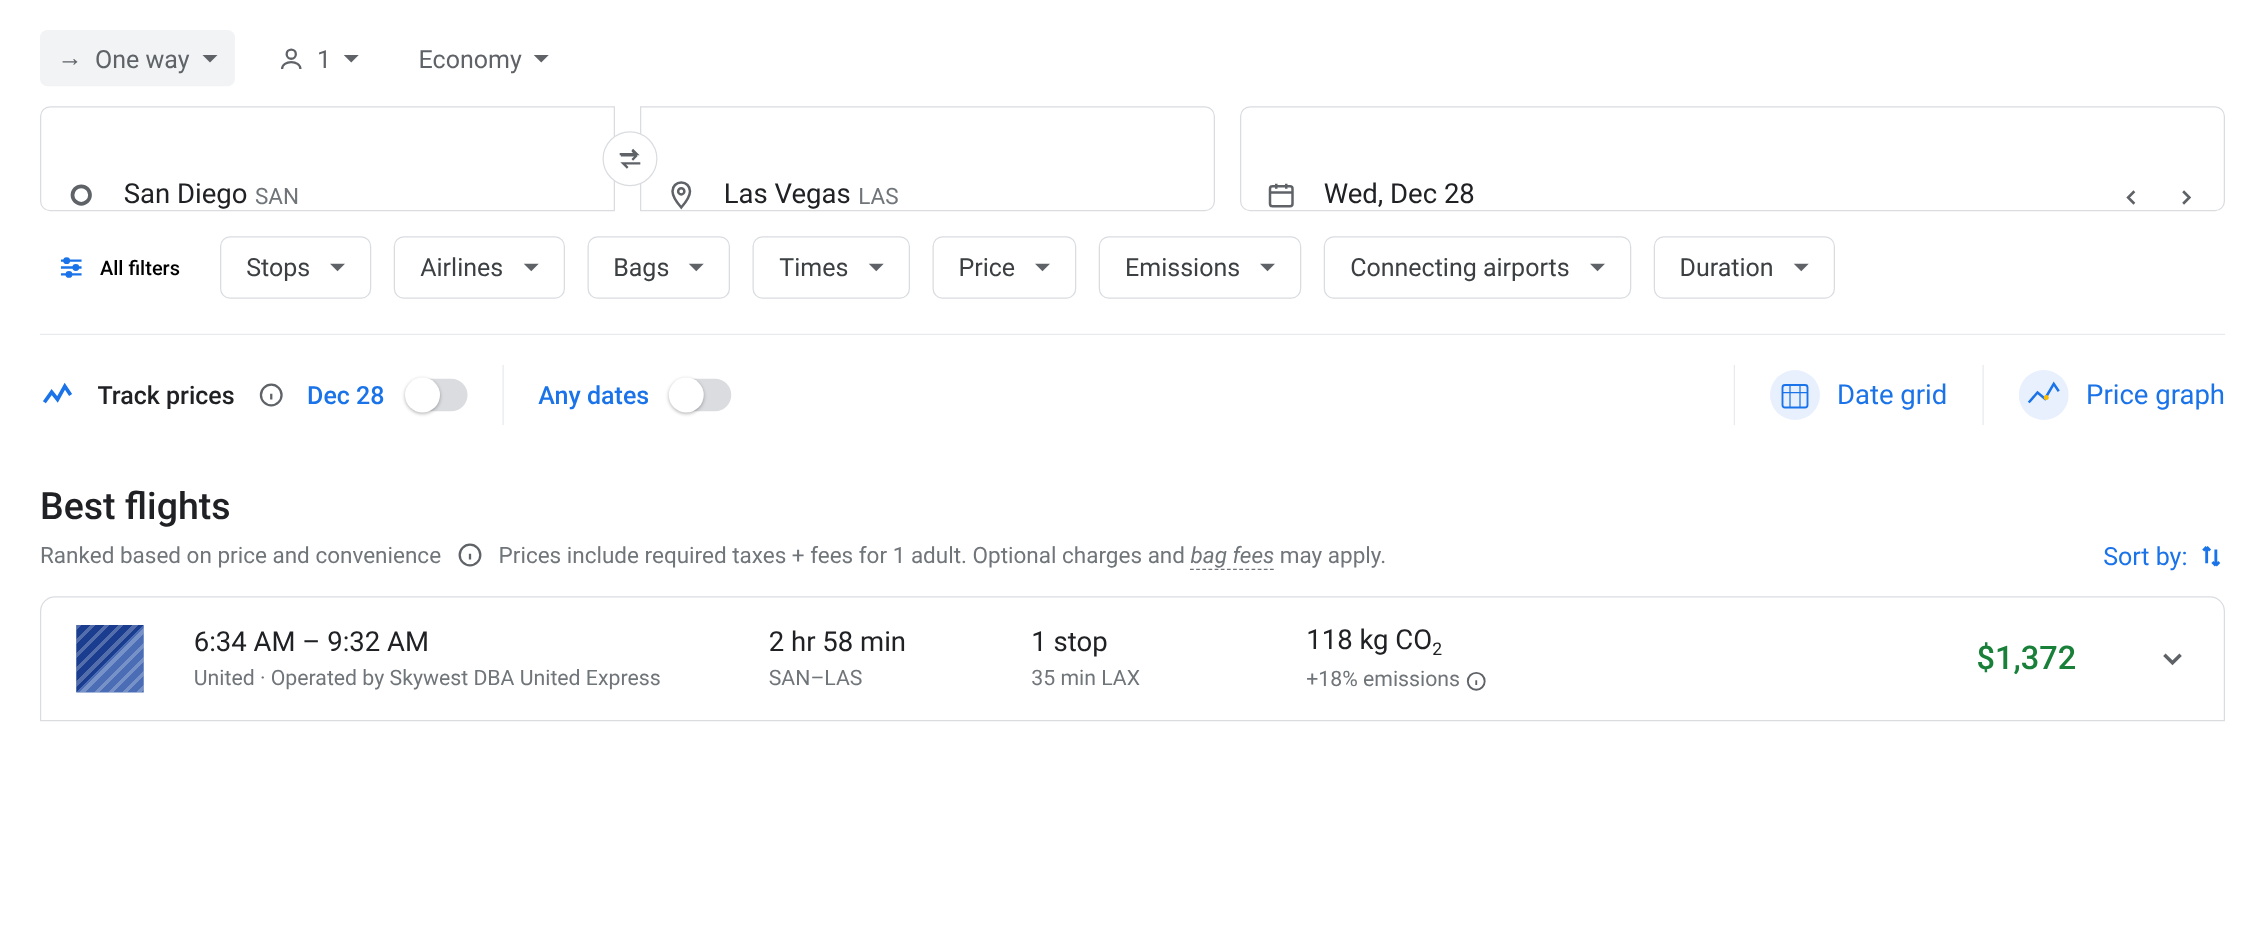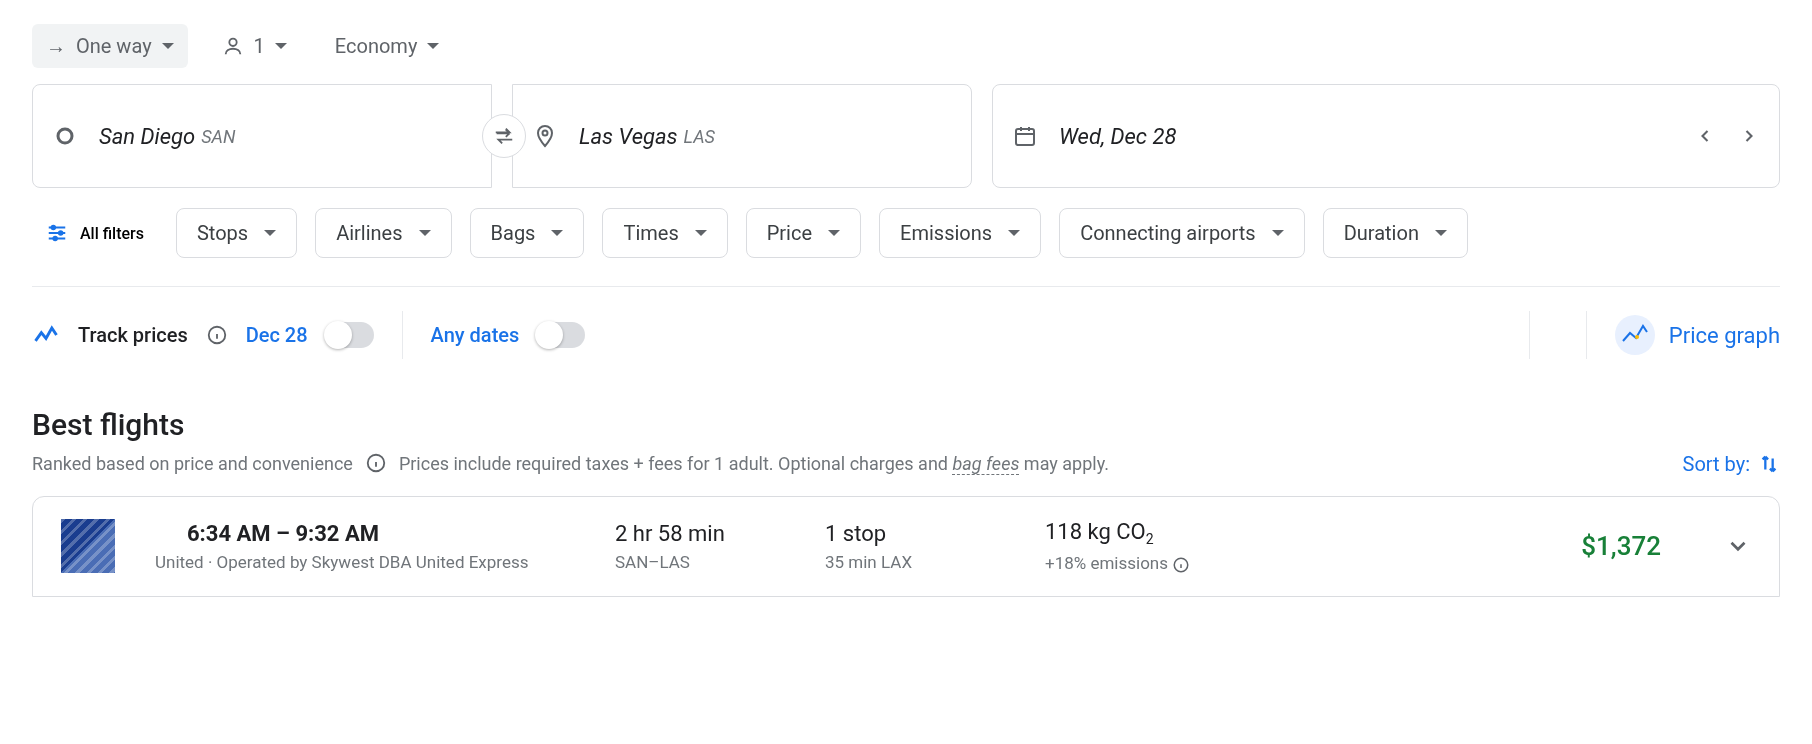--- a/index.html
+++ b/index.html
@@ -19,22 +19,22 @@
   .pill.gray { background: #f1f3f4; }
   .caret-down {
     width: 0; height: 0; border-left: 6px solid transparent;
     border-right: 6px solid transparent; border-top: 6px solid #5f6368;
   }
   .icon-arrow-right { font-size: 20px; color: #5f6368; }
   .icon-person { width: 22px; height: 22px; }
   .search-row { display: flex; gap: 20px; align-items: stretch; margin-bottom: 20px; position: relative; }
   .search-box {
     border: 1px solid #dadce0; border-radius: 8px;
-    display: flex; align-items: center; padding: 0 20px;
-    height: 104px; font-size: 22px; font-style: italic;
+    display: flex; align-items: flex-end; padding: 0 20px;
+    height: 84px; font-size: 22px;
   }
   .origin-dest-group { display: flex; position: relative; flex: 0 0 auto; }
   .origin-box { width: 460px; border-top-right-radius: 0; border-bottom-right-radius: 0; }
   .dest-box { width: 460px; border-top-left-radius: 0; border-bottom-left-radius: 0; margin-left: 20px;}
   .swap-btn {
     position: absolute; left: 450px; top: 50%; transform: translateY(-50%);
     width: 44px; height: 44px; border-radius: 50%; background: #fff;
     border: 1px solid #dadce0; display: flex; align-items: center; justify-content: center;
     cursor: pointer; z-index: 2;
   }
@@ -231,20 +231,28 @@
     <span class="track-date">Dec 28</span>
     <div class="toggle"></div>
   </div>
   <div class="vdiv"></div>
   <div class="track-left">
     <span class="track-date">Any dates</span>
     <div class="toggle"></div>
   </div>
   <div class="right-tools">
     <div class="vdiv"></div>
+    <div class="tool-link">
+      <svg class="tool-icon" viewBox="0 0 40 40">
+          <circle cx="20" cy="20" r="20" fill="#e8f0fe"></circle>
+          <rect x="10" y="12" width="20" height="18" rx="2" fill="none" stroke="#1a73e8" stroke-width="1.5"></rect>
+          <path d="M10 18h20M16 12v18M24 12v18" stroke="#1a73e8" stroke-width="1"></path>
+        </svg>
+      <span>Date grid</span>
+    </div>
     <div class="vdiv"></div>
     <div class="tool-link">
       <svg class="tool-icon" viewBox="0 0 40 40">
           <circle cx="20" cy="20" r="20" fill="#e8f0fe"></circle>
           <path d="M8 26l7-8 6 5 7-12 4 6" fill="none" stroke="#1a73e8" stroke-width="2"></path>
           <circle cx="22" cy="22" r="2" fill="#fbbc04"></circle>
         </svg>
       <span>Price graph</span>
     </div>
   </div>
@@ -268,21 +276,21 @@
     <span>Sort by:</span>
     <svg width="22" height="22" viewBox="0 0 24 24" fill="none" stroke="#1a73e8" stroke-width="2.5">
         <path d="M8 4v14m0-14L5 7m3-3l3 3M16 20V6m0 14l3-3m-3 3l-3-3"></path>
       </svg>
   </div>
 </div>
 
 <div class="flight-card">
   <div class="airline-logo"></div>
   <div class="col times">
-    <span class="top-text" style="font-weight:700;margin-left:32px;">6:34 AM – 9:32 AM</span>
+    <span class="top-text" style="font-weight:400;">6:34 AM – 9:32 AM</span>
     <span class="sub-text">United · Operated by Skywest DBA United Express</span>
   </div>
   <div class="col dur">
     <span class="top-text">2 hr 58 min</span>
     <span class="sub-text">SAN–LAS</span>
   </div>
   <div class="col stops">
     <span class="top-text">1 stop</span>
     <span class="sub-text">35 min LAX</span>
   </div>

